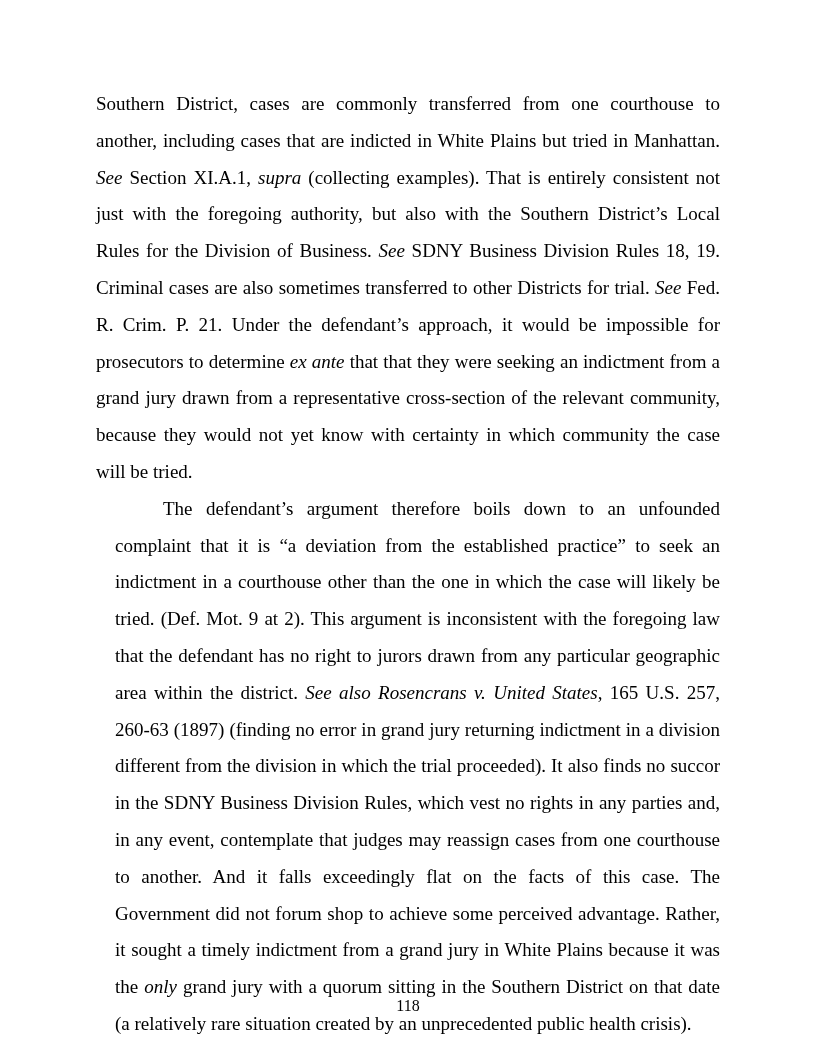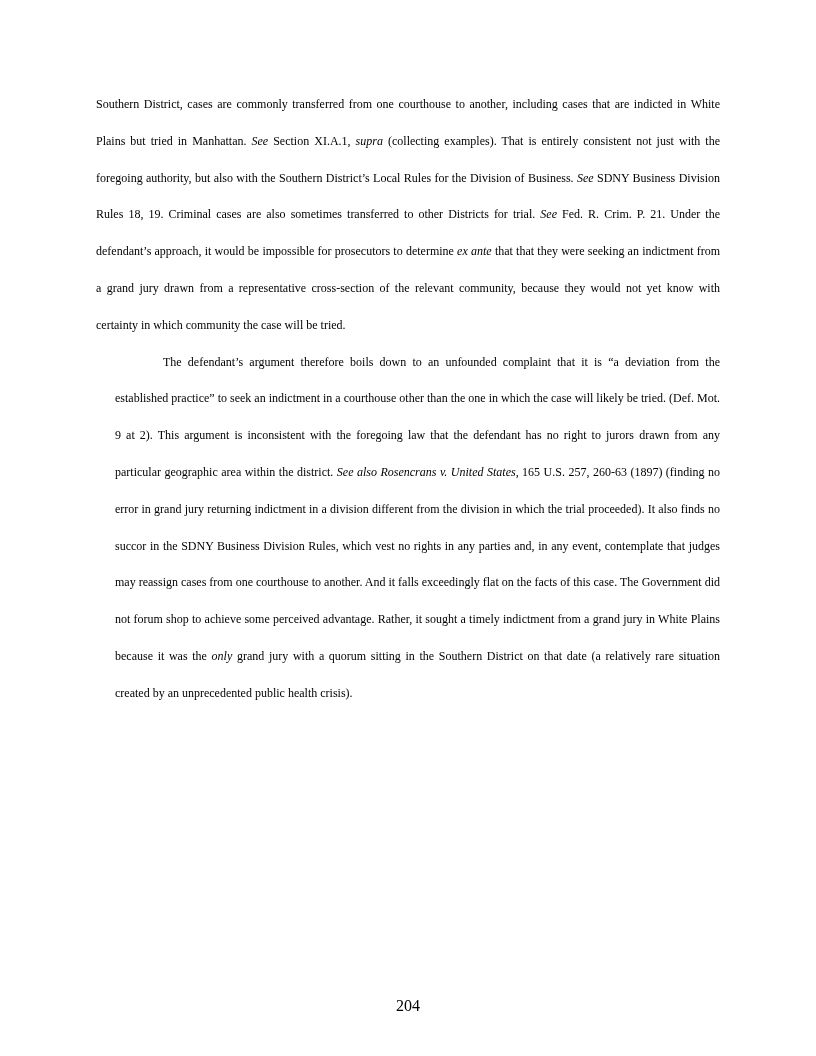--- a/index.html
+++ b/index.html
@@ -18,21 +18,21 @@
     color: #000000;
   }
   .document-body {
     position: absolute;
     left: 96px;
     top: 86px;
     width: 624px;
   }
   p.para {
     margin: 0;
-    font-size: 12px;
+    font-size: 19px;
     line-height: 36.8px;
     text-align: justify;
     color: #000000;
   }
   p.para.indented {
     text-indent: 48px;
     margin-left: 19px;
   }
   .italic {
     font-style: italic;
@@ -50,14 +50,14 @@
 </style>
 </head>
 <body>
 
 <div class="sheet">
   <div class="document-body">
 
   <p class="para"><span>Southern District, cases are commonly transferred from one courthouse to another, including cases that are indicted in White Plains but tried in Manhattan.  </span><span class="italic">See</span><span> Section XI.A.1, </span><span class="italic">supra</span><span> (collecting examples).  That is entirely consistent not just with the foregoing authority, but also with the Southern District’s Local Rules for the Division of Business.  </span><span class="italic">See</span><span> SDNY Business Division Rules 18, 19.  Criminal cases are also sometimes transferred to other Districts for trial.  </span><span class="italic">See</span><span> Fed. R. Crim. P. 21.  Under the defendant’s approach, it would be impossible for prosecutors to determine </span><span class="italic">ex ante</span><span> that that they were seeking an indictment from a grand jury drawn from a representative cross-section of the relevant community, because they would not yet know with certainty in which community the case will be tried.</span></p>
       <p class="para indented"><span>The defendant’s argument therefore boils down to an unfounded complaint that it is “a deviation from the established practice” to seek an indictment in a courthouse other than the one in which the case will likely be tried.  (Def. Mot. 9 at 2).  This argument is inconsistent with the foregoing law that the defendant has no right to jurors drawn from any particular geographic area within the district.  </span><span class="italic">See also Rosencrans v. United States</span><span>, 165 U.S. 257, 260-63 (1897) (finding no error in grand jury returning indictment in a division different from the division in which the trial proceeded).  It also finds no succor in the SDNY Business Division Rules, which vest no rights in any parties and, in any event, contemplate that judges may reassign cases from one courthouse to another.  And it falls exceedingly flat on the facts of this case.  The Government did not forum shop to achieve some perceived advantage.  Rather, it sought a timely indictment from a grand jury in White Plains because it was the </span><span class="italic">only</span><span> grand jury with a quorum sitting in the Southern District on that date (a relatively rare situation created by an unprecedented public health crisis).</span></p>
     </div>
-  <div class="page-number">204</div>
+  <div class="page-number">118</div>
 </div>
 
 </body></html>

